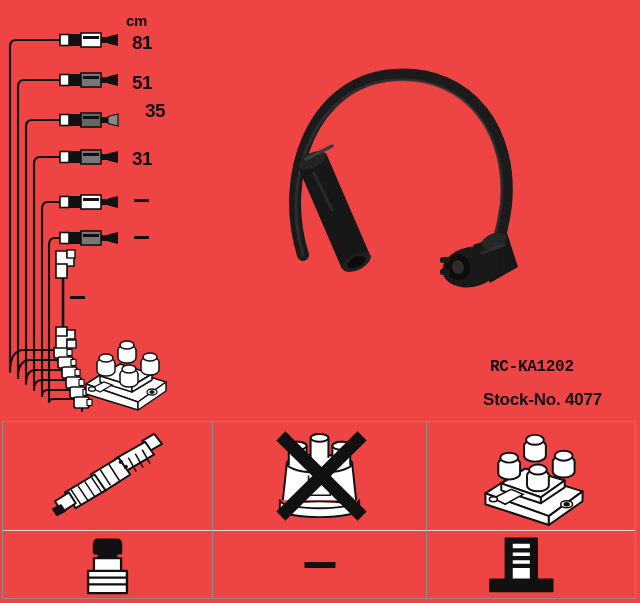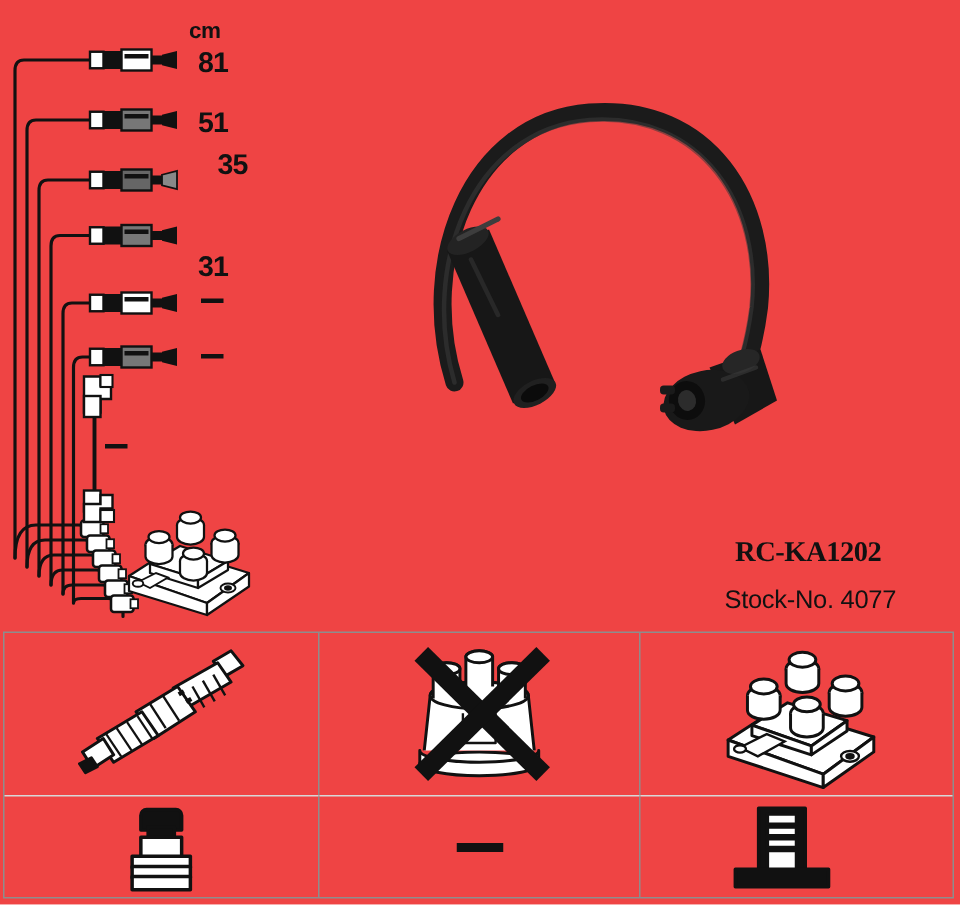--- a/index.html
+++ b/index.html
@@ -36,31 +36,31 @@
   .meas-dash {
     position: absolute;
     width: 15px;
     height: 3px;
     background: #111111;
   }
 
   
   .prod-code {
     position: absolute;
-    font-family: Liberation Serif, serif;
+    font-family: Liberation Mono, monospace;
     font-weight: bold;
-    font-size: 19px;
+    font-size: 16px;
     letter-spacing: -0.3px;
     color: #111111;
     white-space: nowrap;
   }
   .prod-stock {
     position: absolute;
     font-family: "Liberation Sans", sans-serif;
-    font-weight: normal;
+    font-weight: bold;
     font-size: 17px;
     letter-spacing: -0.2px;
     color: #111111;
     white-space: nowrap;
   }
 
   
   .panel-grid {
     position: absolute;
     left: 2px;
@@ -102,21 +102,21 @@
 </head>
 <body>
 
 <div id="page">
 
   <div class="meas-label meas-unit" style="left:126px; top:12px;">cm</div>
 
   <div class="meas-label meas-num" style="left:132px; top:32px;">81</div>
   <div class="meas-label meas-num" style="left:132px; top:72px;">51</div>
   <div class="meas-label meas-num" style="left:132px; top:100px;margin-left:13px;">35</div>
-  <div class="meas-label meas-num" style="left:132px; top:148px;margin-top:20px;">31</div>
+  <div class="meas-label meas-num" style="left:132px; top:148px;">31</div>
 
   <div class="meas-dash" style="left:134px; top:199px;"></div>
   <div class="meas-dash" style="left:134px; top:236px;"></div>
   <div class="meas-dash" style="left:70px; top:296px;"></div>
 
   <svg class="abs" style="left:0px; top:0px;" width="190" height="420" viewBox="0 0 190 420">
     <g fill="none" stroke="#111111" stroke-width="2.1" stroke-linecap="round" stroke-linejoin="round">
 
       <path d="M60 40 H16 Q10 40 10 47 V372"></path>
 

